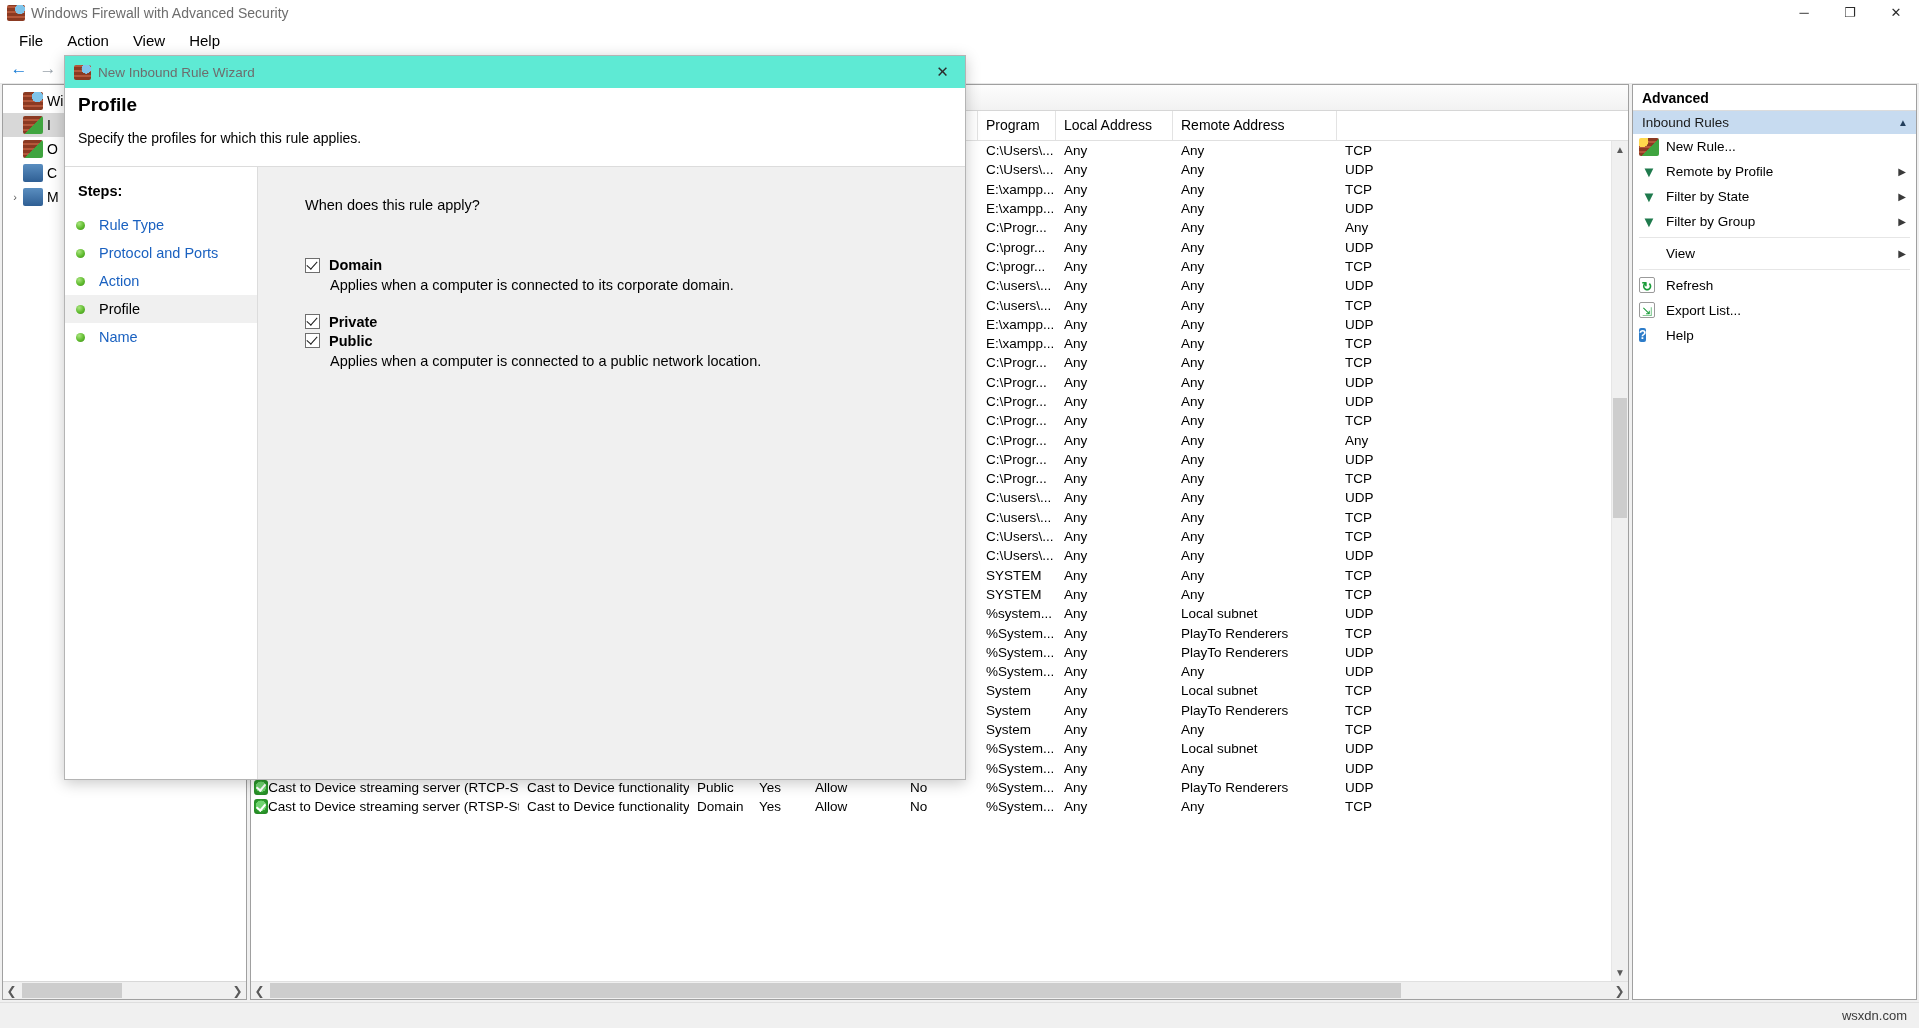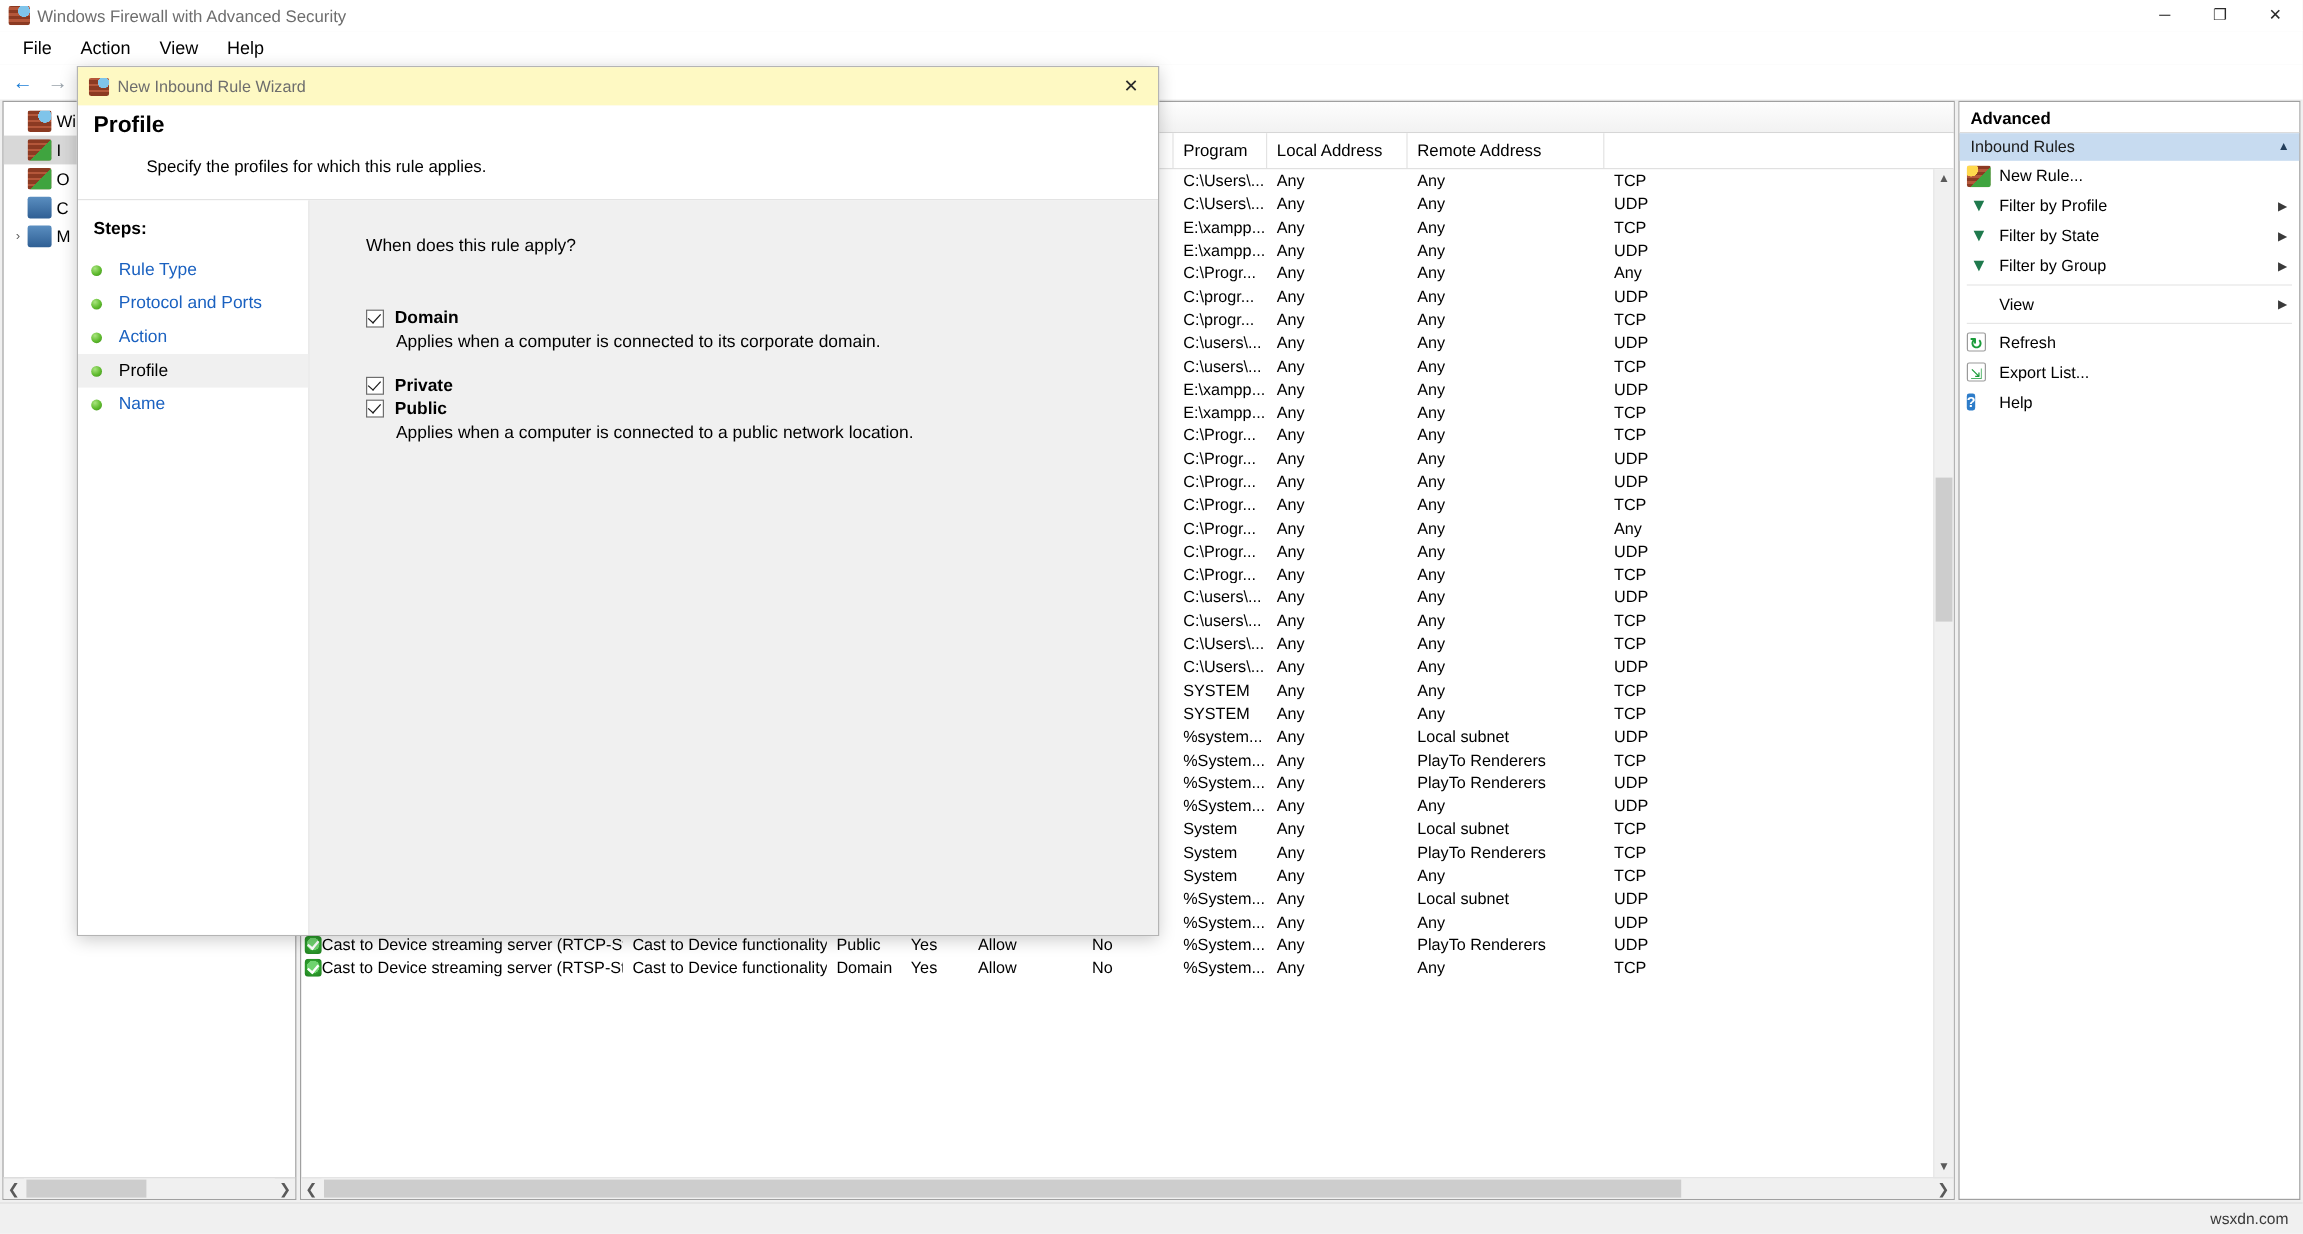--- a/index.html
+++ b/index.html
@@ -201,36 +201,36 @@
     background: #ffffff;
     border: 1px solid #b4b4b4;
     box-shadow: 0 3px 14px rgba(0,0,0,.22);
     display: flex; flex-direction: column;
     z-index: 50;
   }
   .wz-titlebar {
     height: 32px; flex: 0 0 32px;
     display: flex; align-items: center;
     padding-left: 9px;
-    background: #fef9c3;
+    background: #5eead4;
   }
   .wz-ticon { width: 17px; height: 15px; position: relative; margin-right: 7px; flex: none; }
   .wz-ttext { font-size: 13.5px; color: #6d6d6d; flex: 1; }
   .wz-close {
     width: 45px; height: 32px; display: flex;
     align-items: center; justify-content: center;
     font-size: 15px; color: #2b2b2b;
   }
   .wz-head {
     flex: 0 0 auto;
     background: #ffffff;
     padding: 6px 0 20px 13px;
   }
   .wz-h1 { font-size: 19px; font-weight: bold; color: #000; margin: 0 0 14px 0; }
-  .wz-sub { font-size: 14px; color: #000; margin-left: 44px; }
+  .wz-sub { font-size: 14px; color: #000; }
   .wz-main { flex: 1 1 auto; display: flex; min-height: 0; border-top: 1px solid #dcdcdc; }
   .wz-steps {
     width: 193px; flex: 0 0 193px;
     background: #ffffff;
     padding-top: 16px;
     border-right: 1px solid #dcdcdc;
   }
   .wz-steps-title { font-weight: bold; font-size: 14.5px; padding-left: 13px; margin-bottom: 12px; }
   .wz-step {
     display: flex; align-items: center;
@@ -894,21 +894,21 @@
         <span>Inbound Rules</span>
         <span class="chev">▲</span>
       </div>
 
       <div class="action-item">
         <span class="action-ico ico-newrule"></span>
         <span>New Rule...</span>
       </div>
       <div class="action-item">
         <span class="action-ico ico-funnel">▼</span>
-        <span>Filter by Profile</span>
+        <span>Remote by Profile</span>
         <span class="action-sub">▶</span>
       </div>
       <div class="action-item">
         <span class="action-ico ico-funnel">▼</span>
         <span>Filter by State</span>
         <span class="action-sub">▶</span>
       </div>
       <div class="action-item">
         <span class="action-ico ico-funnel">▼</span>
         <span>Filter by Group</span>

